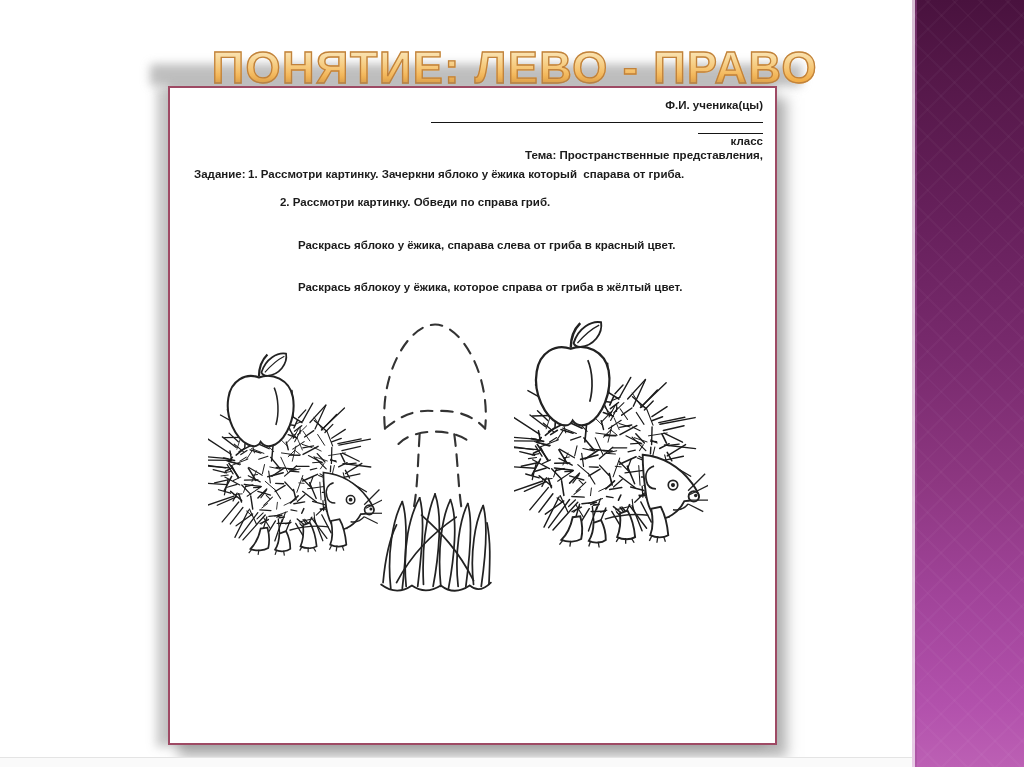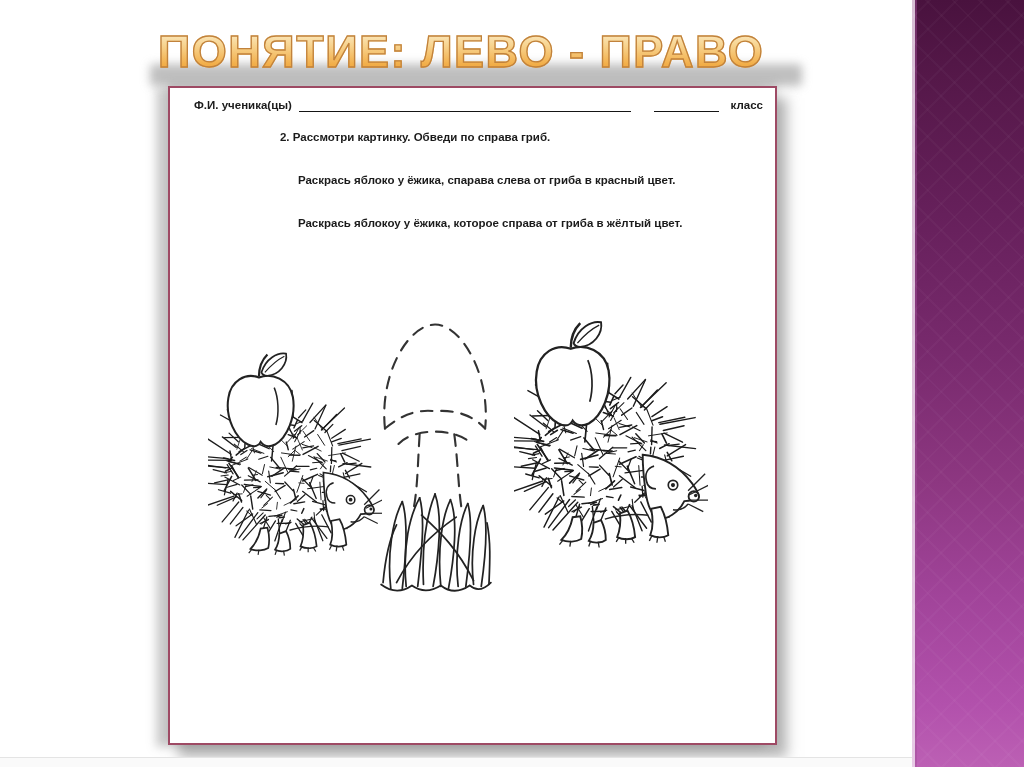--- a/index.html
+++ b/index.html
@@ -8,21 +8,21 @@
     font-family:"Liberation Sans", sans-serif;position:relative;
   }
   .slide{position:absolute;inset:0;background:#ffffff;}
 
   
   .title-band{
     position:absolute;left:150px;top:64px;width:652px;height:22px;
     background:rgba(128,128,128,0.50);filter:blur(5px);border-radius:4px;
   }
   .slide-title{
-    position:absolute;left:158px;top:24px;width:660px;text-align:left;
+    position:absolute;left:158px;top:40px;width:660px;text-align:right;
     font-size:45px;font-weight:bold;letter-spacing:1.5px;line-height:56px;
     color:#f2b052;
     background:linear-gradient(180deg,#fdf3d8 4%,#f8d694 36%,#f2ae49 72%,#ec9f35 100%);
     -webkit-background-clip:text;background-clip:text;
     -webkit-text-fill-color:transparent;
     -webkit-text-stroke:1.3px #c1823c;
     white-space:nowrap;
   }
 
   
@@ -30,21 +30,21 @@
     position:absolute;left:168px;top:86px;width:609px;height:659px;
     background:#ffffff;border:2px solid #9e4a64;box-sizing:border-box;
     box-shadow:-12px 2px 9px rgba(120,120,120,.38),
                10px 12px 12px rgba(110,110,110,.5),
                0 -5px 7px rgba(145,145,145,.25);
   }
   .sheet-text{
     position:absolute;left:24px;top:10px;right:12px;
     font-size:11.5px;font-weight:bold;color:#1b1b1b;line-height:14.2px;
   }
-  .row{display:flex;align-items:flex-end;white-space:pre;}
+  .row{display:flex;align-items:flex-end;white-space:pre;flex-direction:column;}
   .uline{display:inline-block;border-bottom:1.7px solid #151515;height:10px;}
   .u-name{width:332px;margin-left:7px;}
   .u-class{width:65px;margin-left:auto;}
   .u-year{width:80px;}
   .lbl-class{margin-left:12px;}
   .theme-sub{padding-left:37px;}
   .year-group{margin-left:auto;margin-right:8px;display:flex;align-items:flex-end;}
   .tasks{margin-top:4px;}
   .t-row{white-space:pre-wrap;}
   .t-first{display:flex;}
@@ -391,22 +391,29 @@
   </svg>
 
   <div class="worksheet">
     <div class="sheet-text">
       <div class="row">
         <span>Ф.И. ученика(цы)</span>
         <span class="uline u-name"></span>
         <span class="uline u-class"></span>
         <span class="lbl-class">класс</span>
       </div>
+      <div class="row">
+        <span>Тема: Пространственные представления,</span>
+      </div>
 
       <div class="tasks">
+        <div class="t-row t-first">
+          <span class="t-label">Задание:</span>
+          <span><span>1.</span> <span>Рассмотри картинку. Зачеркни яблоко у ёжика который  спарава от гриба.</span></span>
+        </div>
         <div class="t-row t-num-row">
           <span>2.</span> <span>Рассмотри картинку. Обведи по справа гриб.</span>
         </div>
         <div class="t-row t-cont">
           <span>Раскрась яблоко у ёжика, спарава слева от гриба в красный цвет.</span>
         </div>
         <div class="t-row t-cont">
           <span>Раскрась яблокоу у ёжика, которое справа от гриба в жёлтый цвет.</span>
         </div>
       </div>

